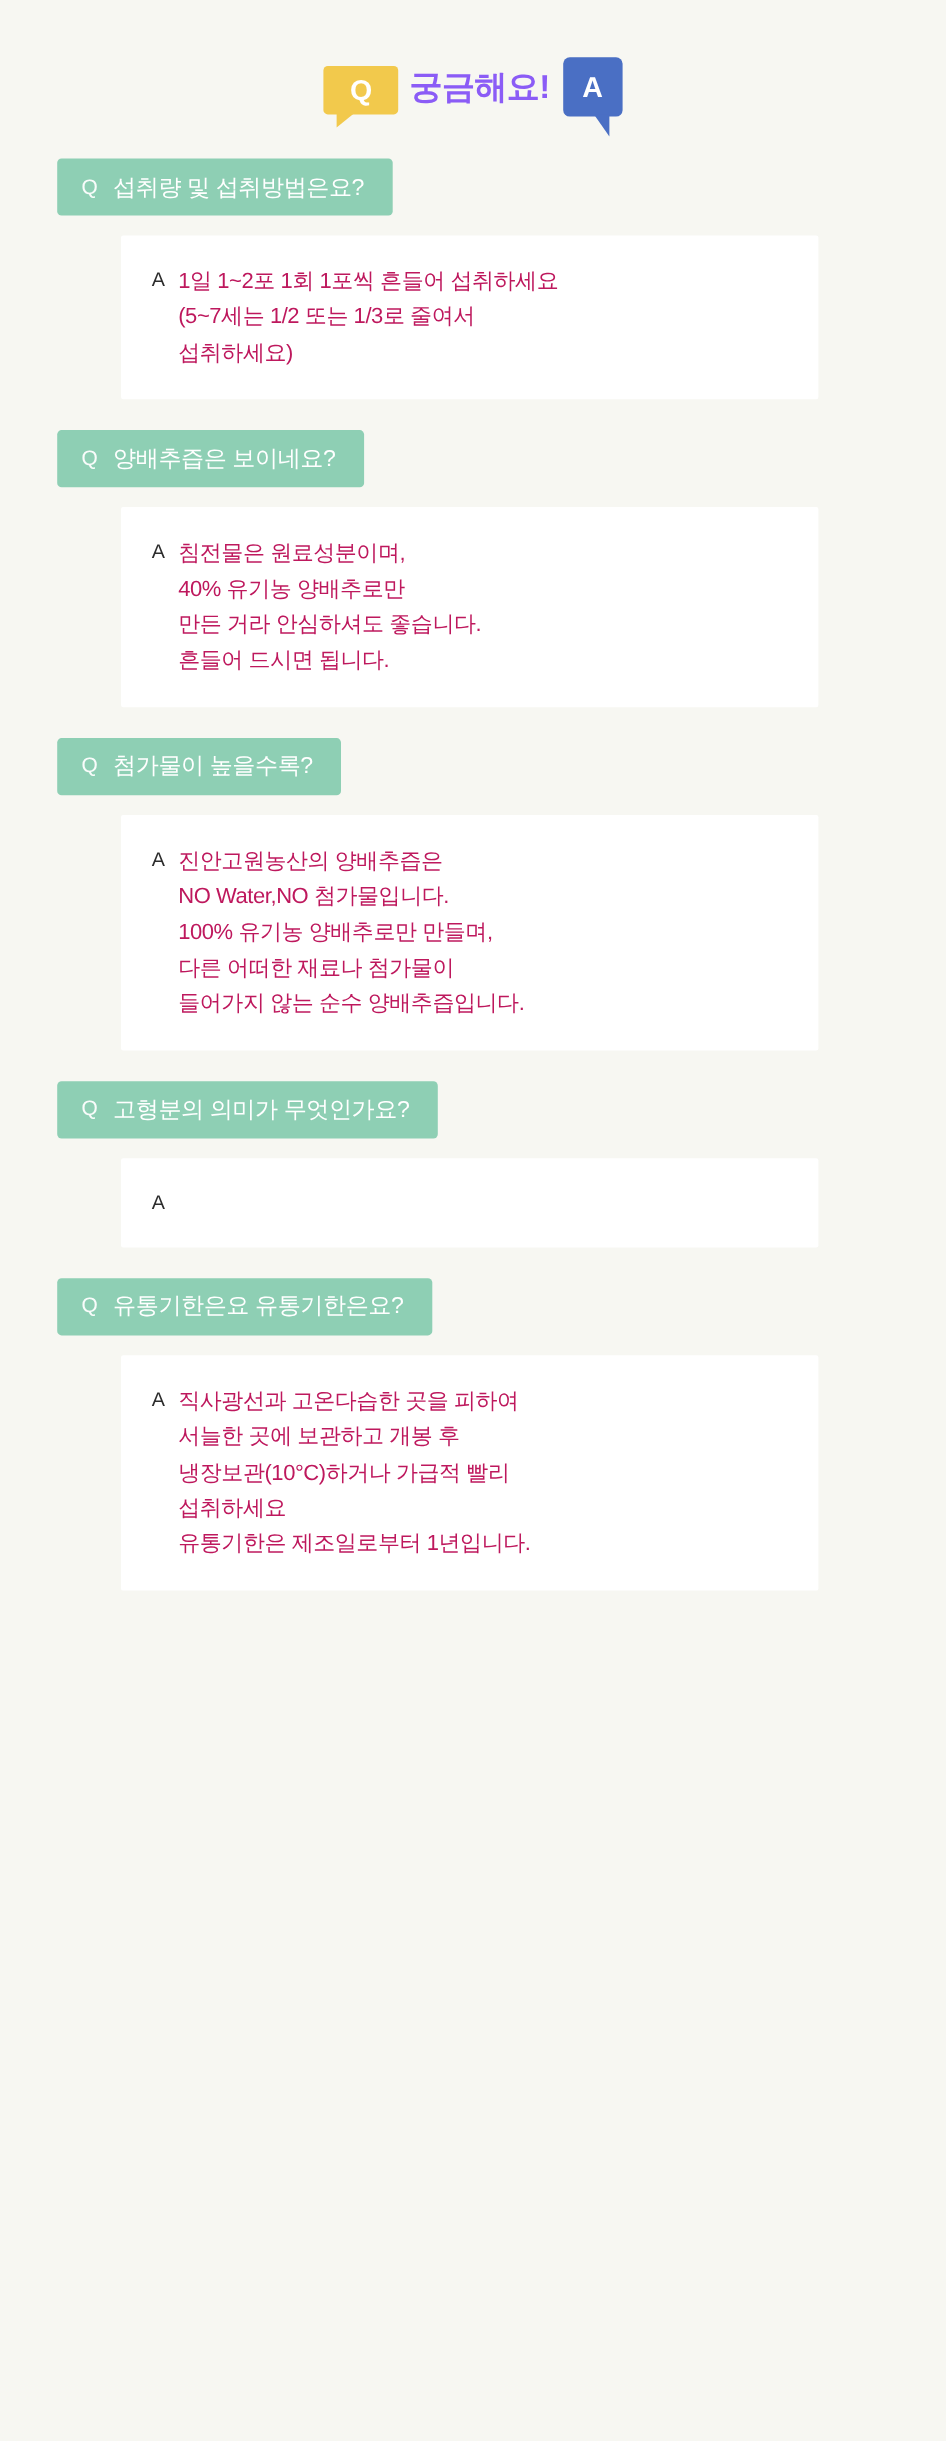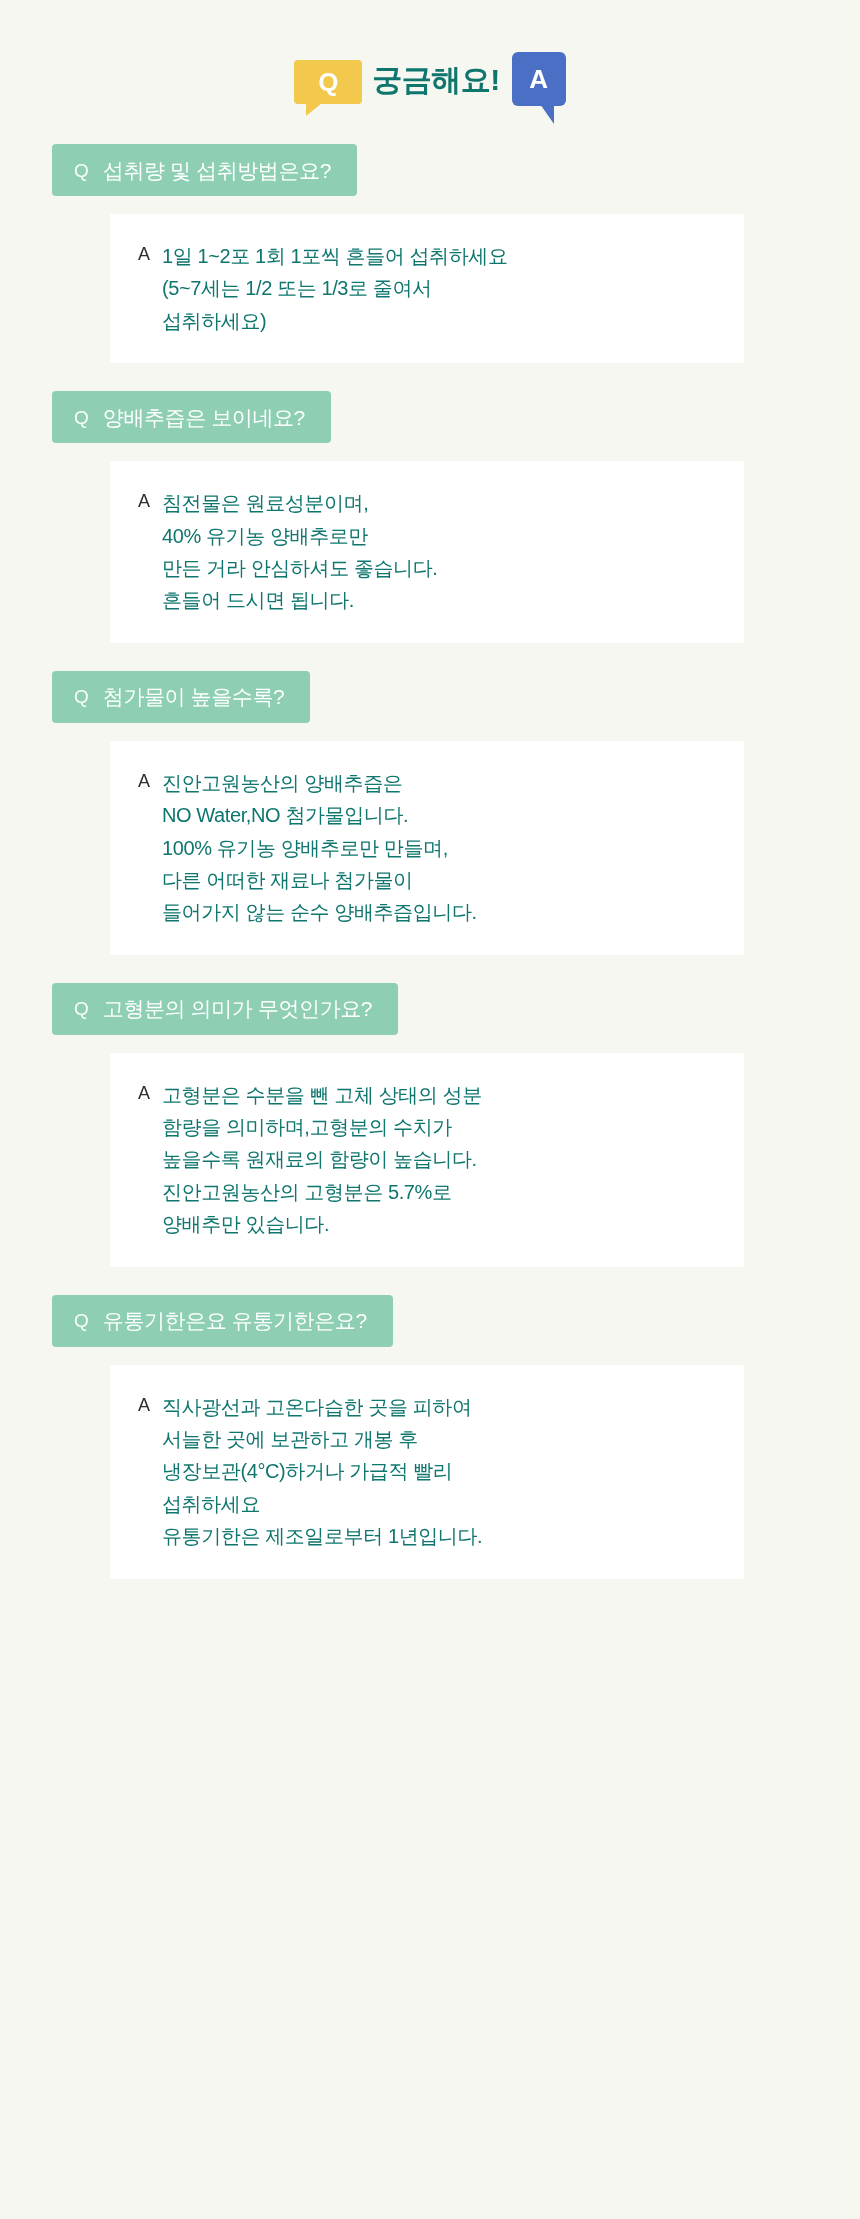--- a/index.html
+++ b/index.html
@@ -59,21 +59,21 @@
     bottom: -12px;
     width: 0;
     height: 0;
     border-left: 0px solid transparent;
     border-right: 16px solid transparent;
     border-top: 13px solid #f2c94c;
   }
   .header-title {
     font-size: 30px;
     font-weight: bold;
-    color: #0f766e;
+    color: #8b5cf6;
     margin: 12px 12px 0 10px;
     line-height: 1.2;
     letter-spacing: -0.5px;
   }
   .a-bubble {
     position: relative;
     background: #4a6fc4;
     width: 54px;
     height: 54px;
     border-radius: 6px;
@@ -144,21 +144,21 @@
   }
   .answer-box .amark {
     font-size: 18px;
     color: #2d2d2d;
     margin-right: 12px;
     line-height: 1.62;
     flex: 0 0 auto;
   }
   .answer-box .atext {
     font-size: 20px;
-    color: #0f766e;
+    color: #be185d;
     line-height: 1.62;
     white-space: pre-line;
     letter-spacing: -0.4px;
   }
 </style>
 </head>
 <body>
 
 <div class="page">
 
@@ -218,37 +218,32 @@
       </div>
     </div>
 
     <div class="faq-item">
       <div class="question-bar">
         <span class="qmark">Q</span>
         <span class="qtext">고형분의 의미가 무엇인가요?</span>
       </div>
       <div class="answer-box">
         <span class="amark">A</span>
-        <span class="atext">고형분은 수분을 뺀 고체 상태의 성분
-함량을 의미하며,고형분의 수치가
-높을수록 원재료의 함량이 높습니다.
-진안고원농산의 고형분은 5.7%로
-양배추만 있습니다.</span>
       </div>
     </div>
 
     <div class="faq-item">
       <div class="question-bar">
         <span class="qmark">Q</span>
         <span class="qtext">유통기한은요 유통기한은요?</span>
       </div>
       <div class="answer-box">
         <span class="amark">A</span>
         <span class="atext">직사광선과 고온다습한 곳을 피하여
 서늘한 곳에 보관하고 개봉 후
-냉장보관(4°C)하거나 가급적 빨리
+냉장보관(10°C)하거나 가급적 빨리
 섭취하세요
 유통기한은 제조일로부터 1년입니다.</span>
       </div>
     </div>
 
   </div>
 </div>
 
 </body></html>

